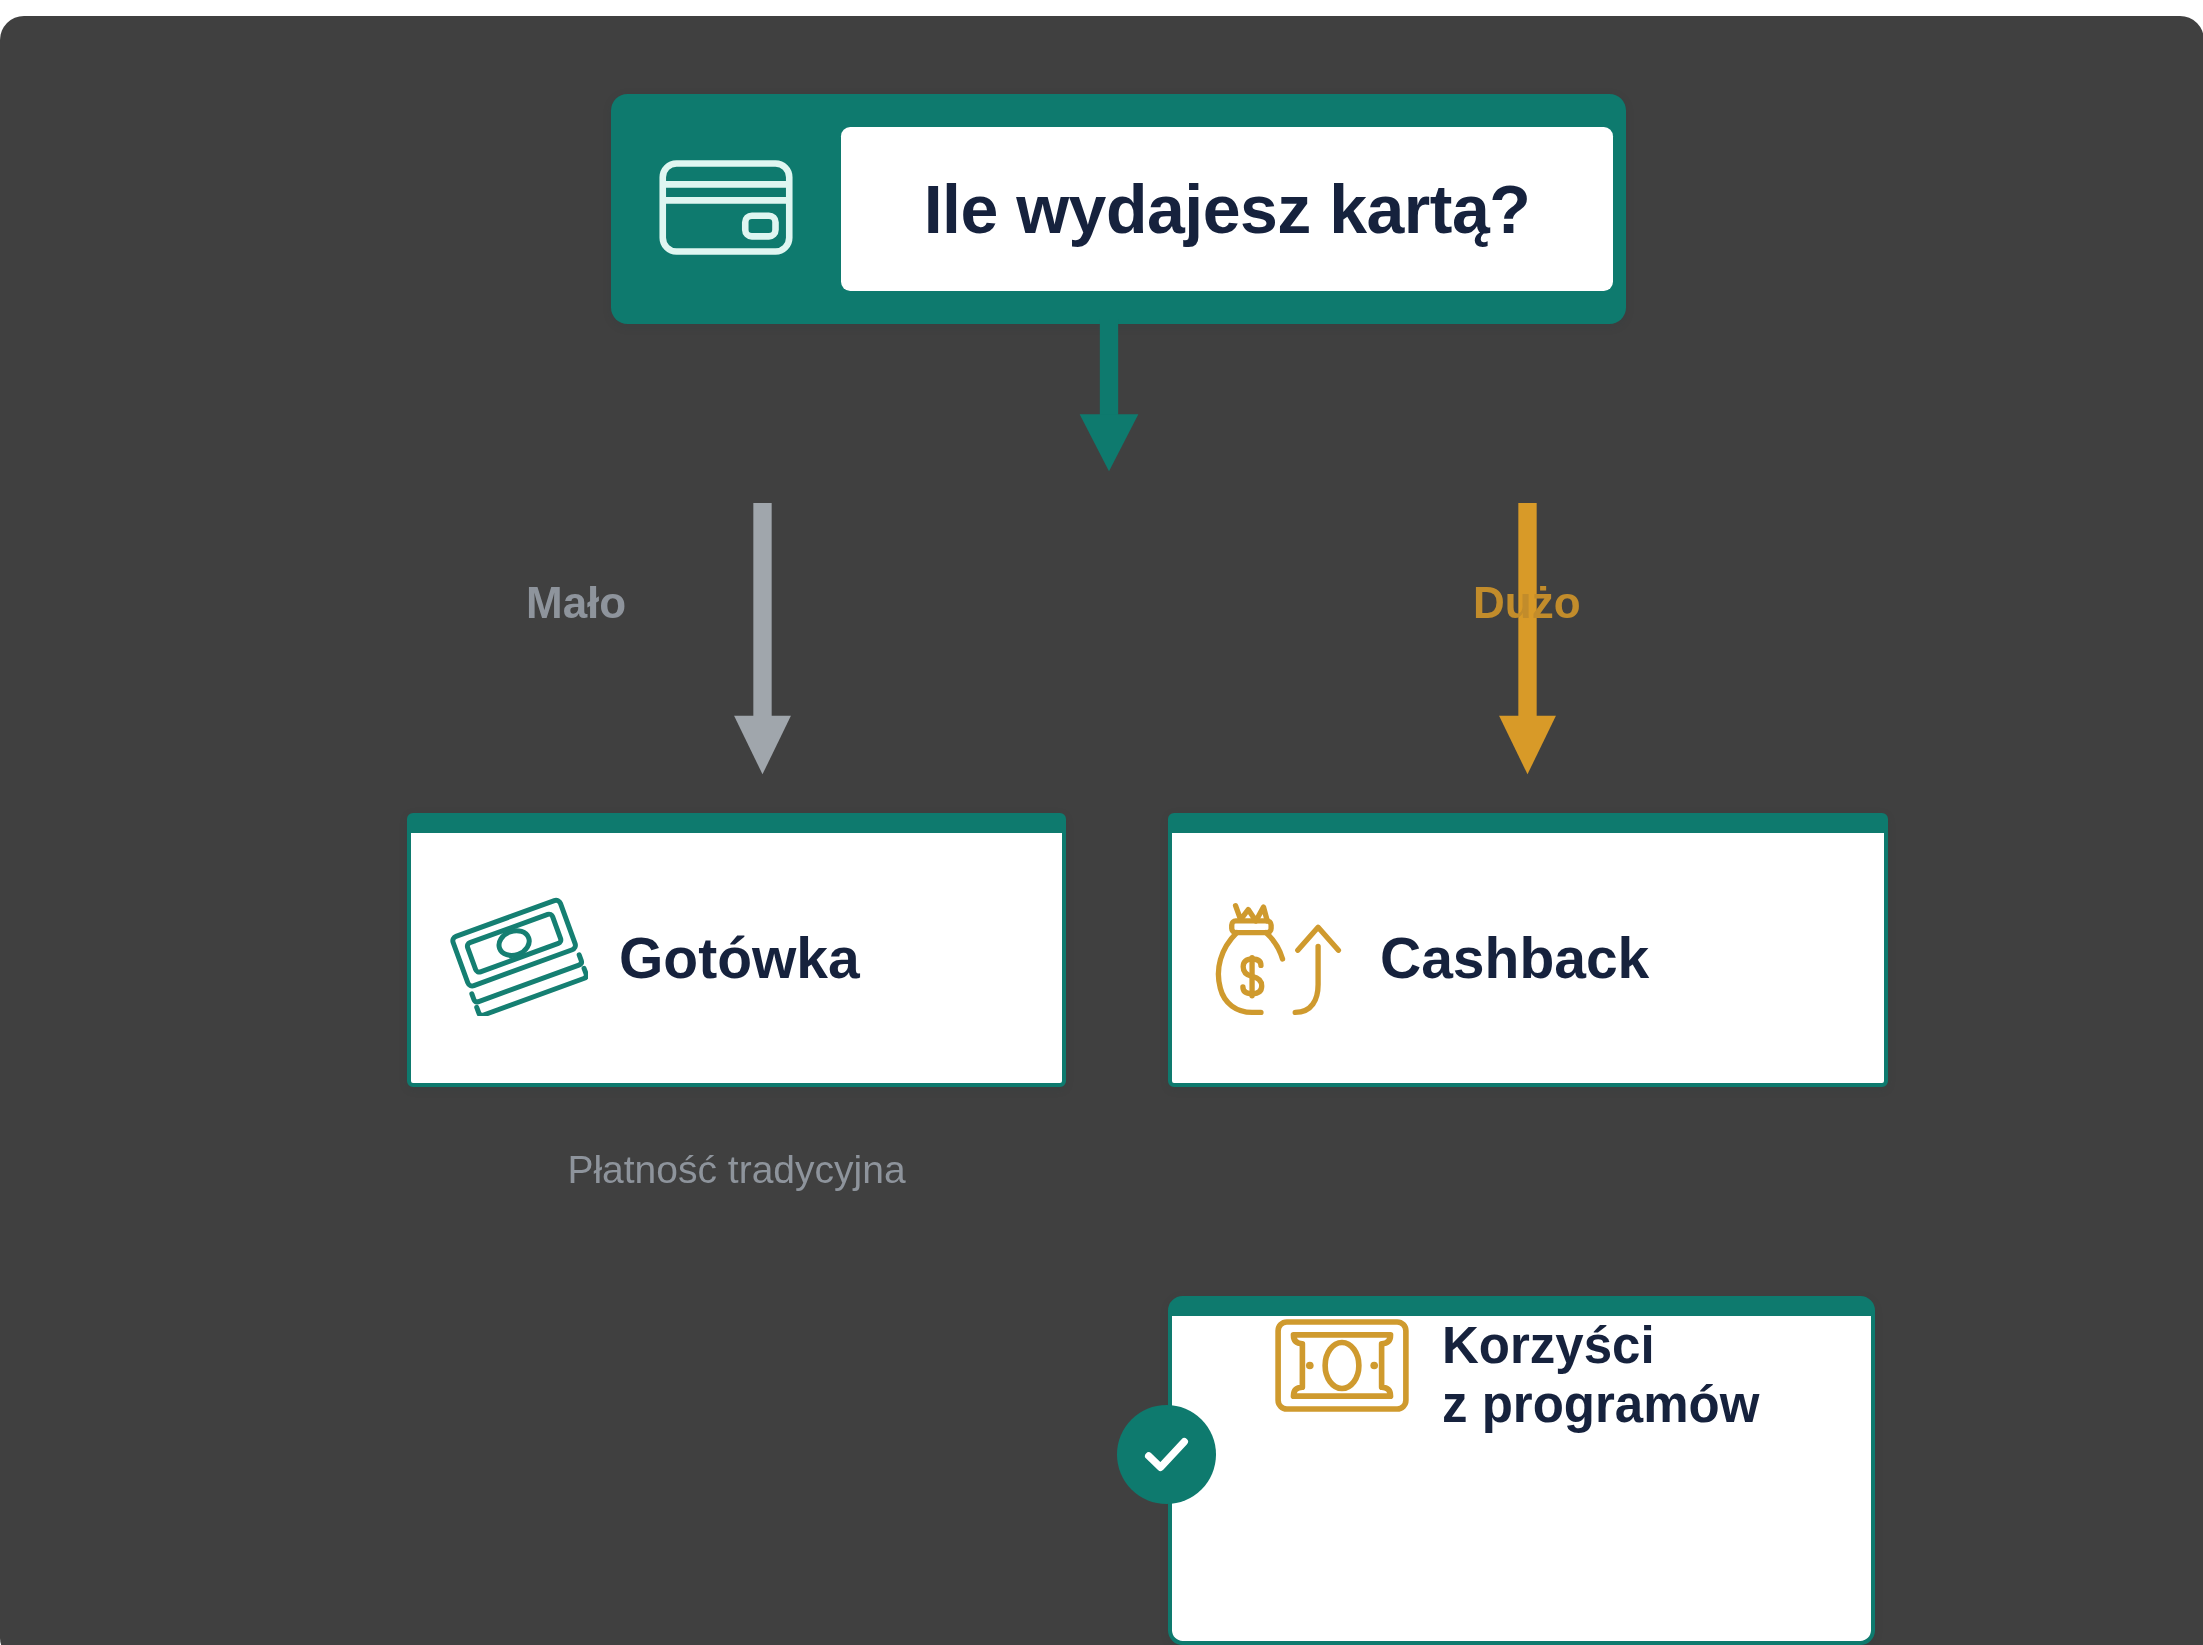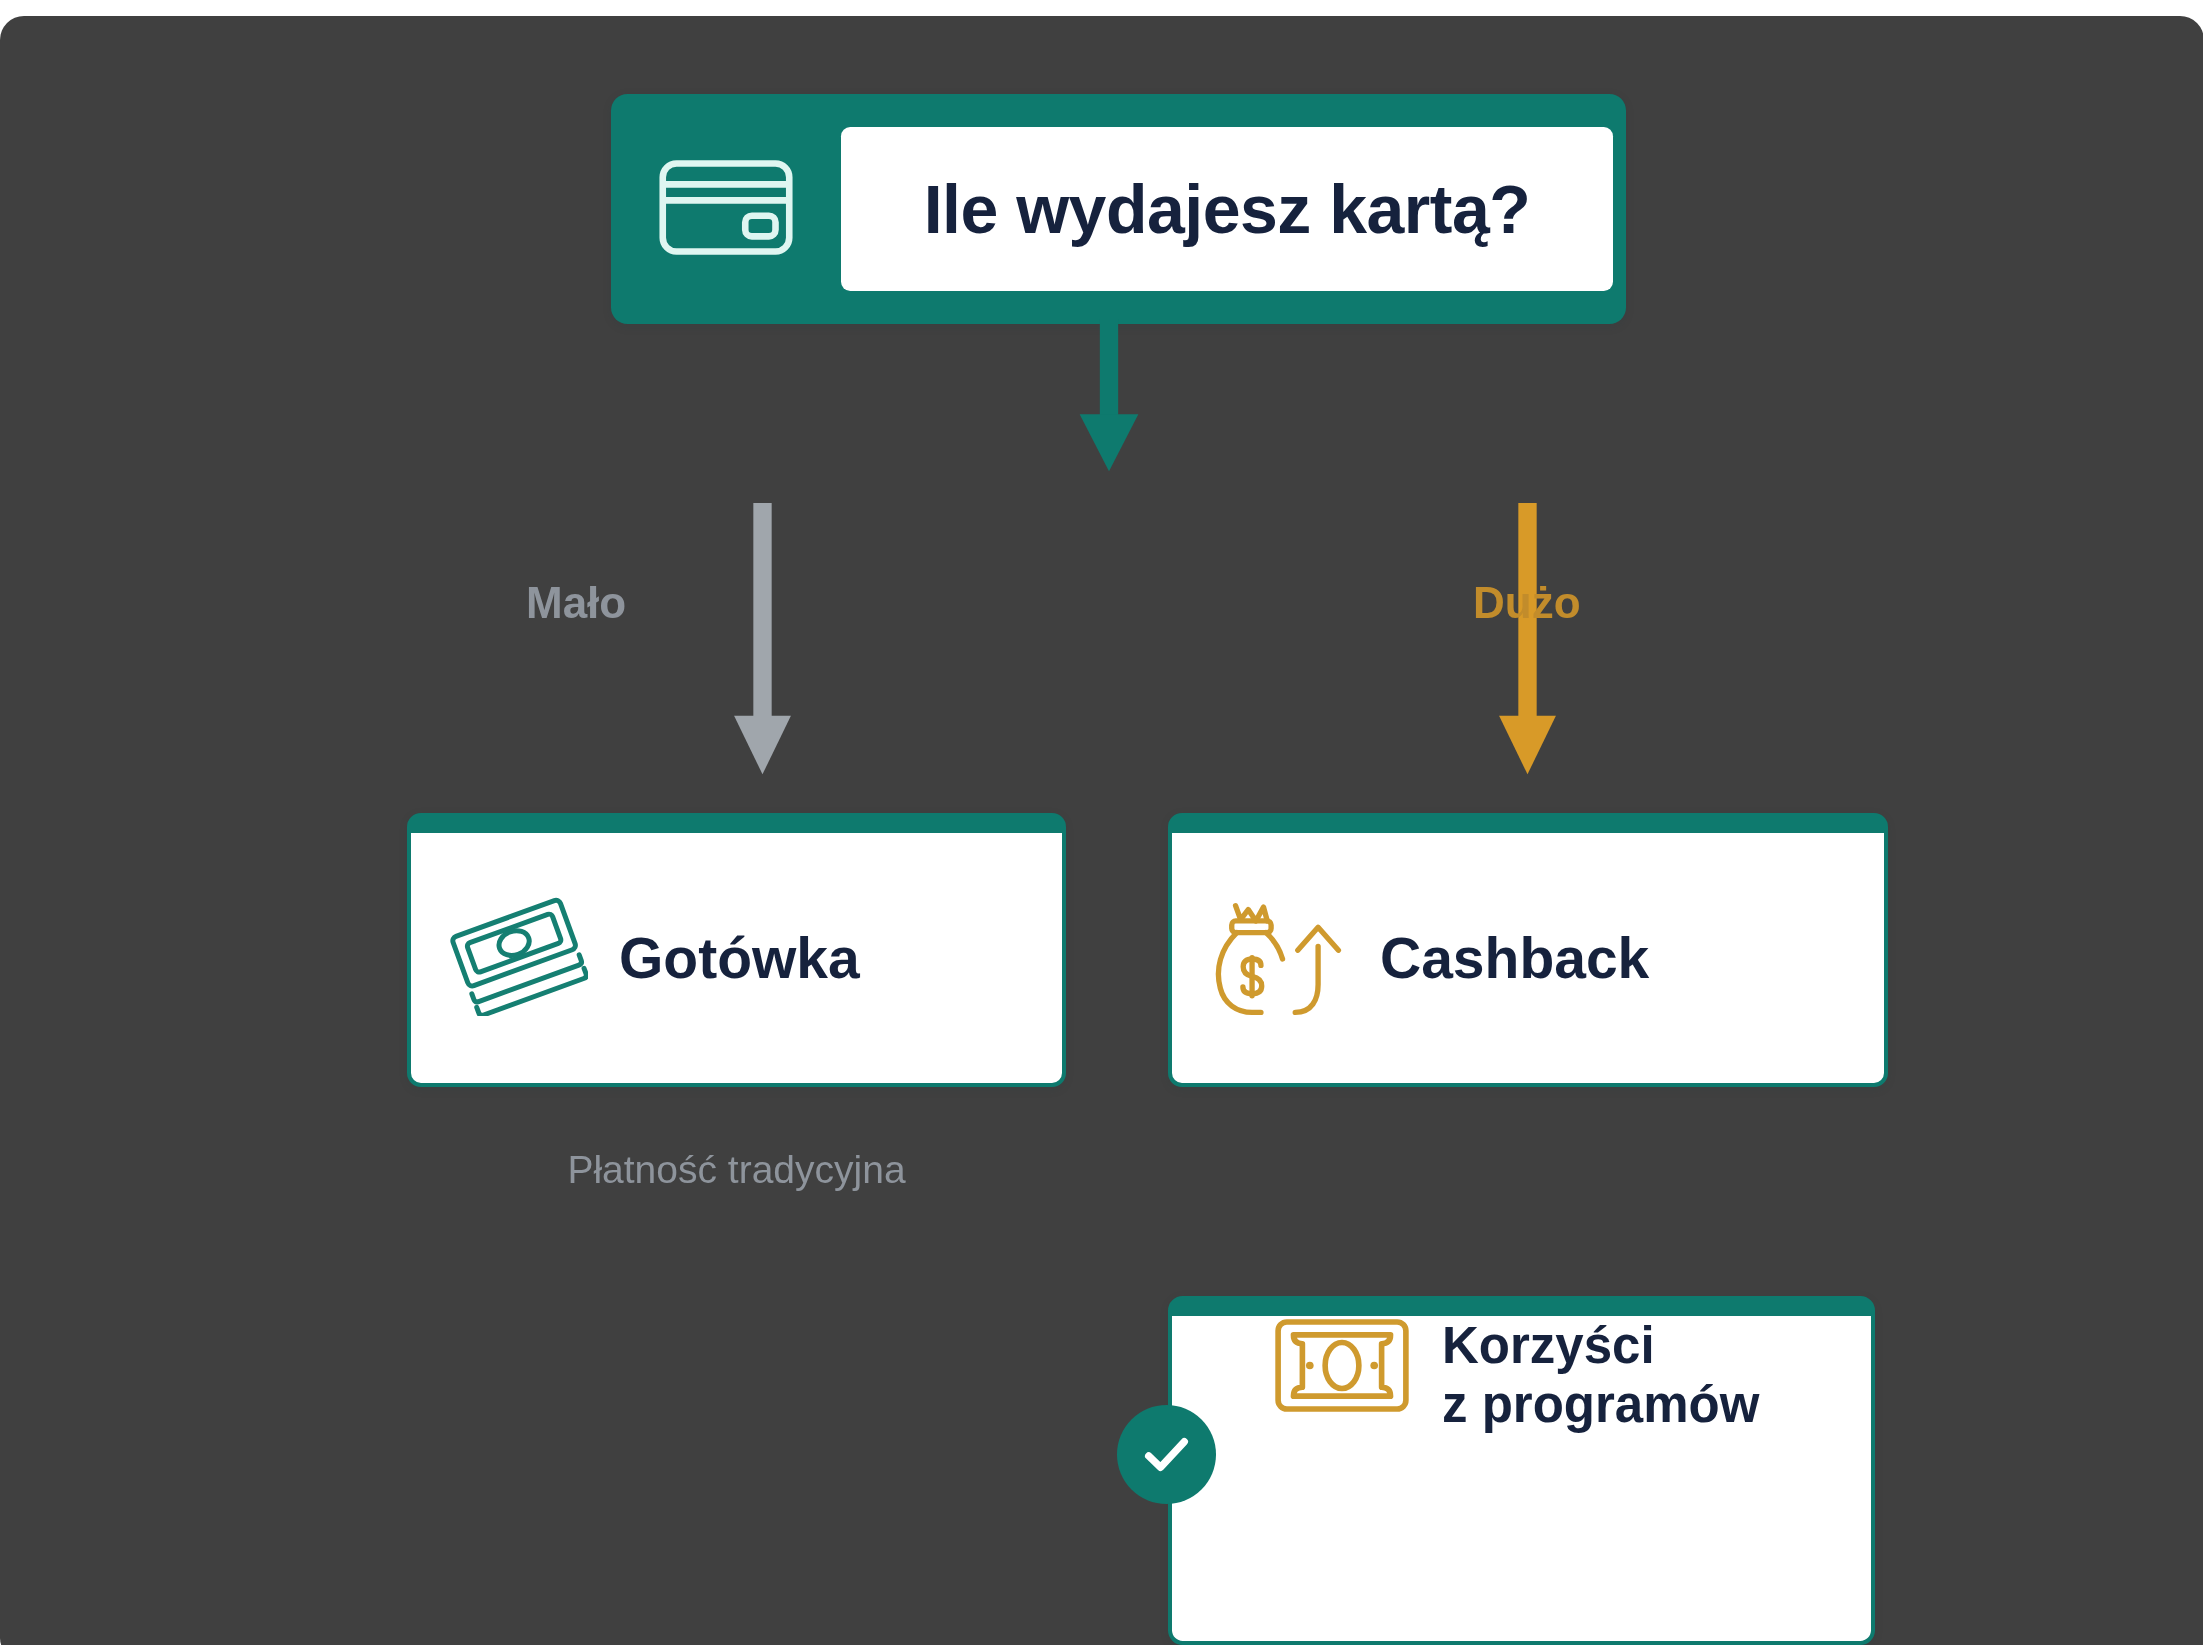--- a/index.html
+++ b/index.html
@@ -81,21 +81,21 @@
     left: 1473px; top: 562px;
     color: #c28c2b;
   }
 
   
   .outcome-card {
     position: absolute;
     background: #ffffff;
     border: 4.6px solid #0e7a6e;
     border-top-width: 20px;
-    border-radius: 14px;
+    border-radius: 6px;
     box-shadow: 0 2.8px 9.2px rgba(20,50,60,.09);
     display: flex;
     align-items: center;
     gap: 31px;
     padding: 0 39px;
   }
   .outcome-label {
     font-size: 57px;
     font-weight: bold;
     color: #16223d;

